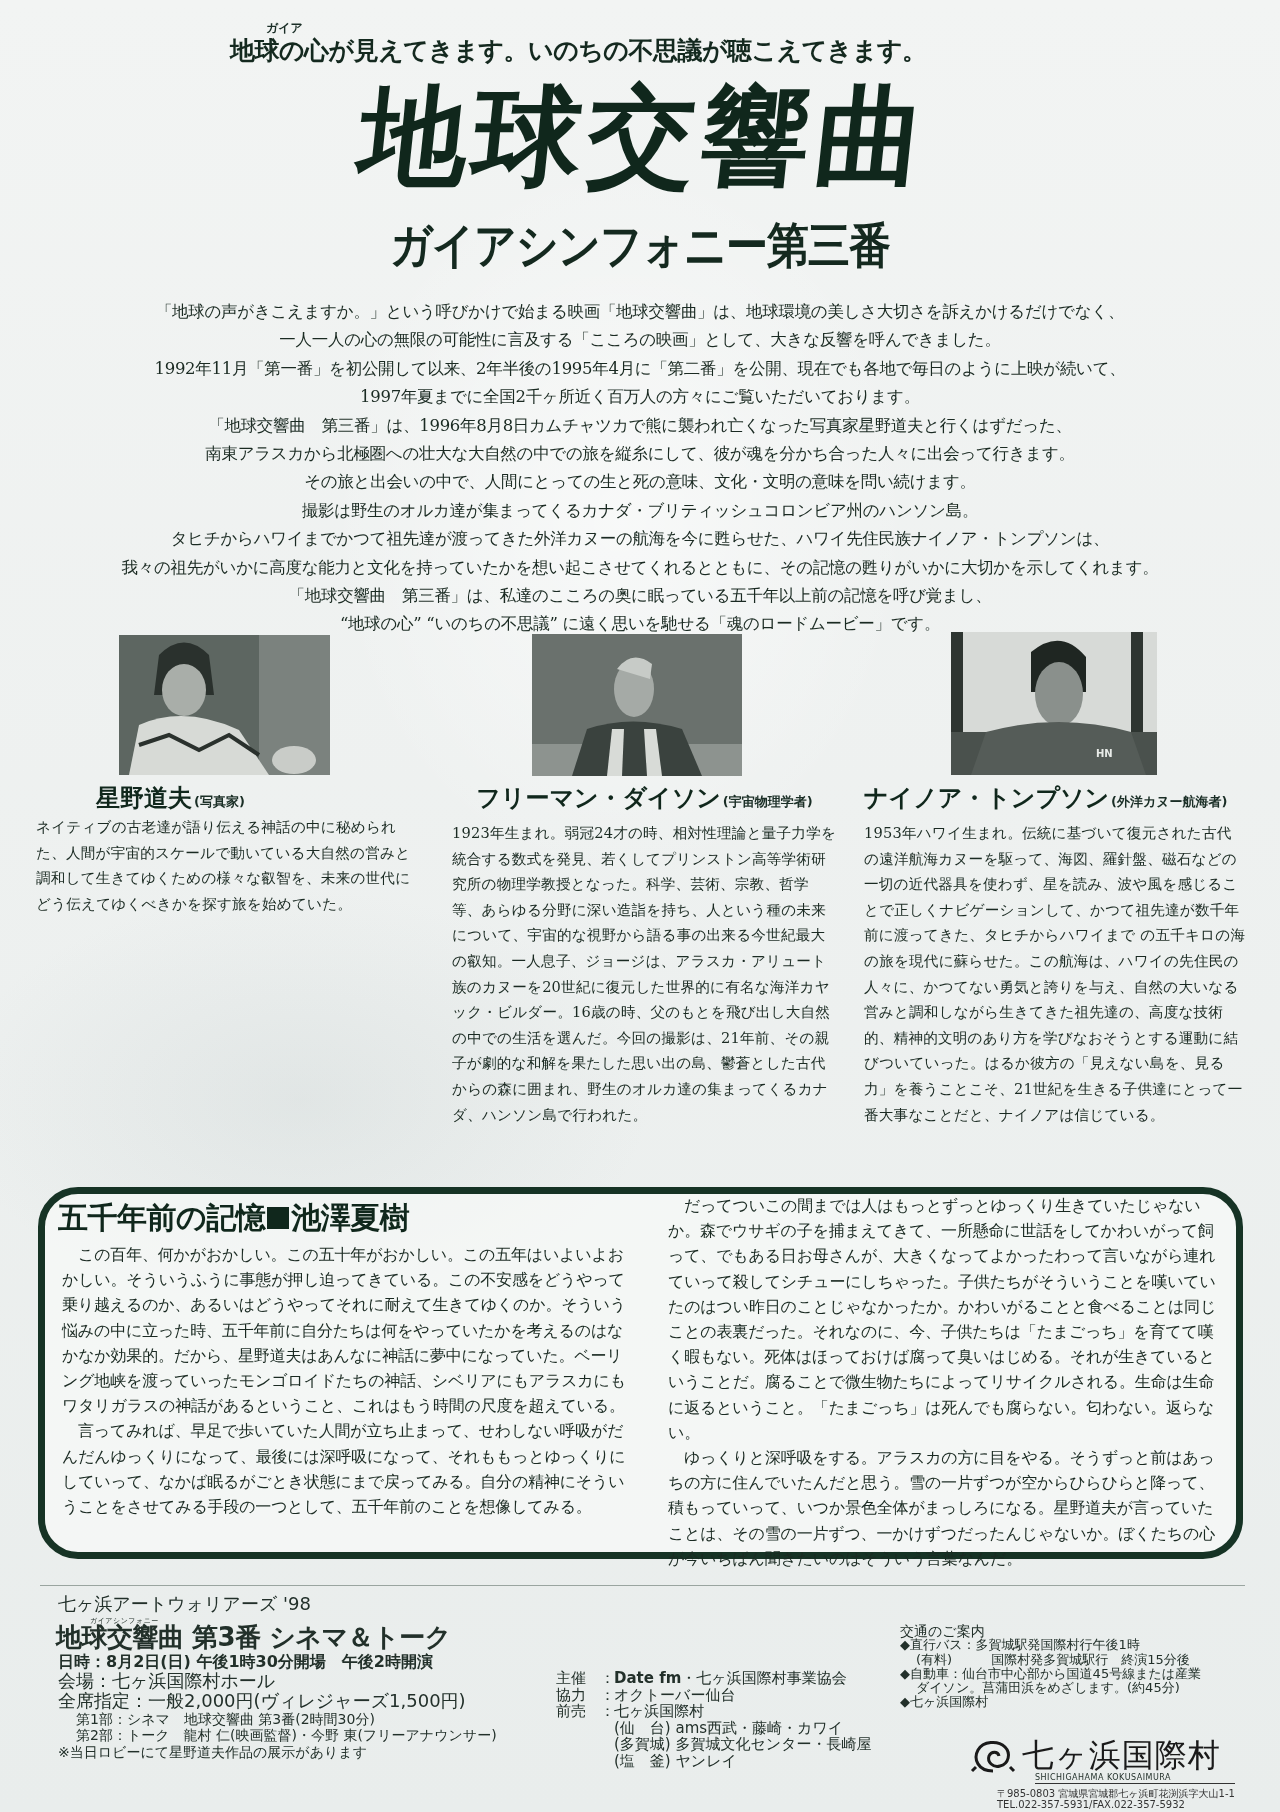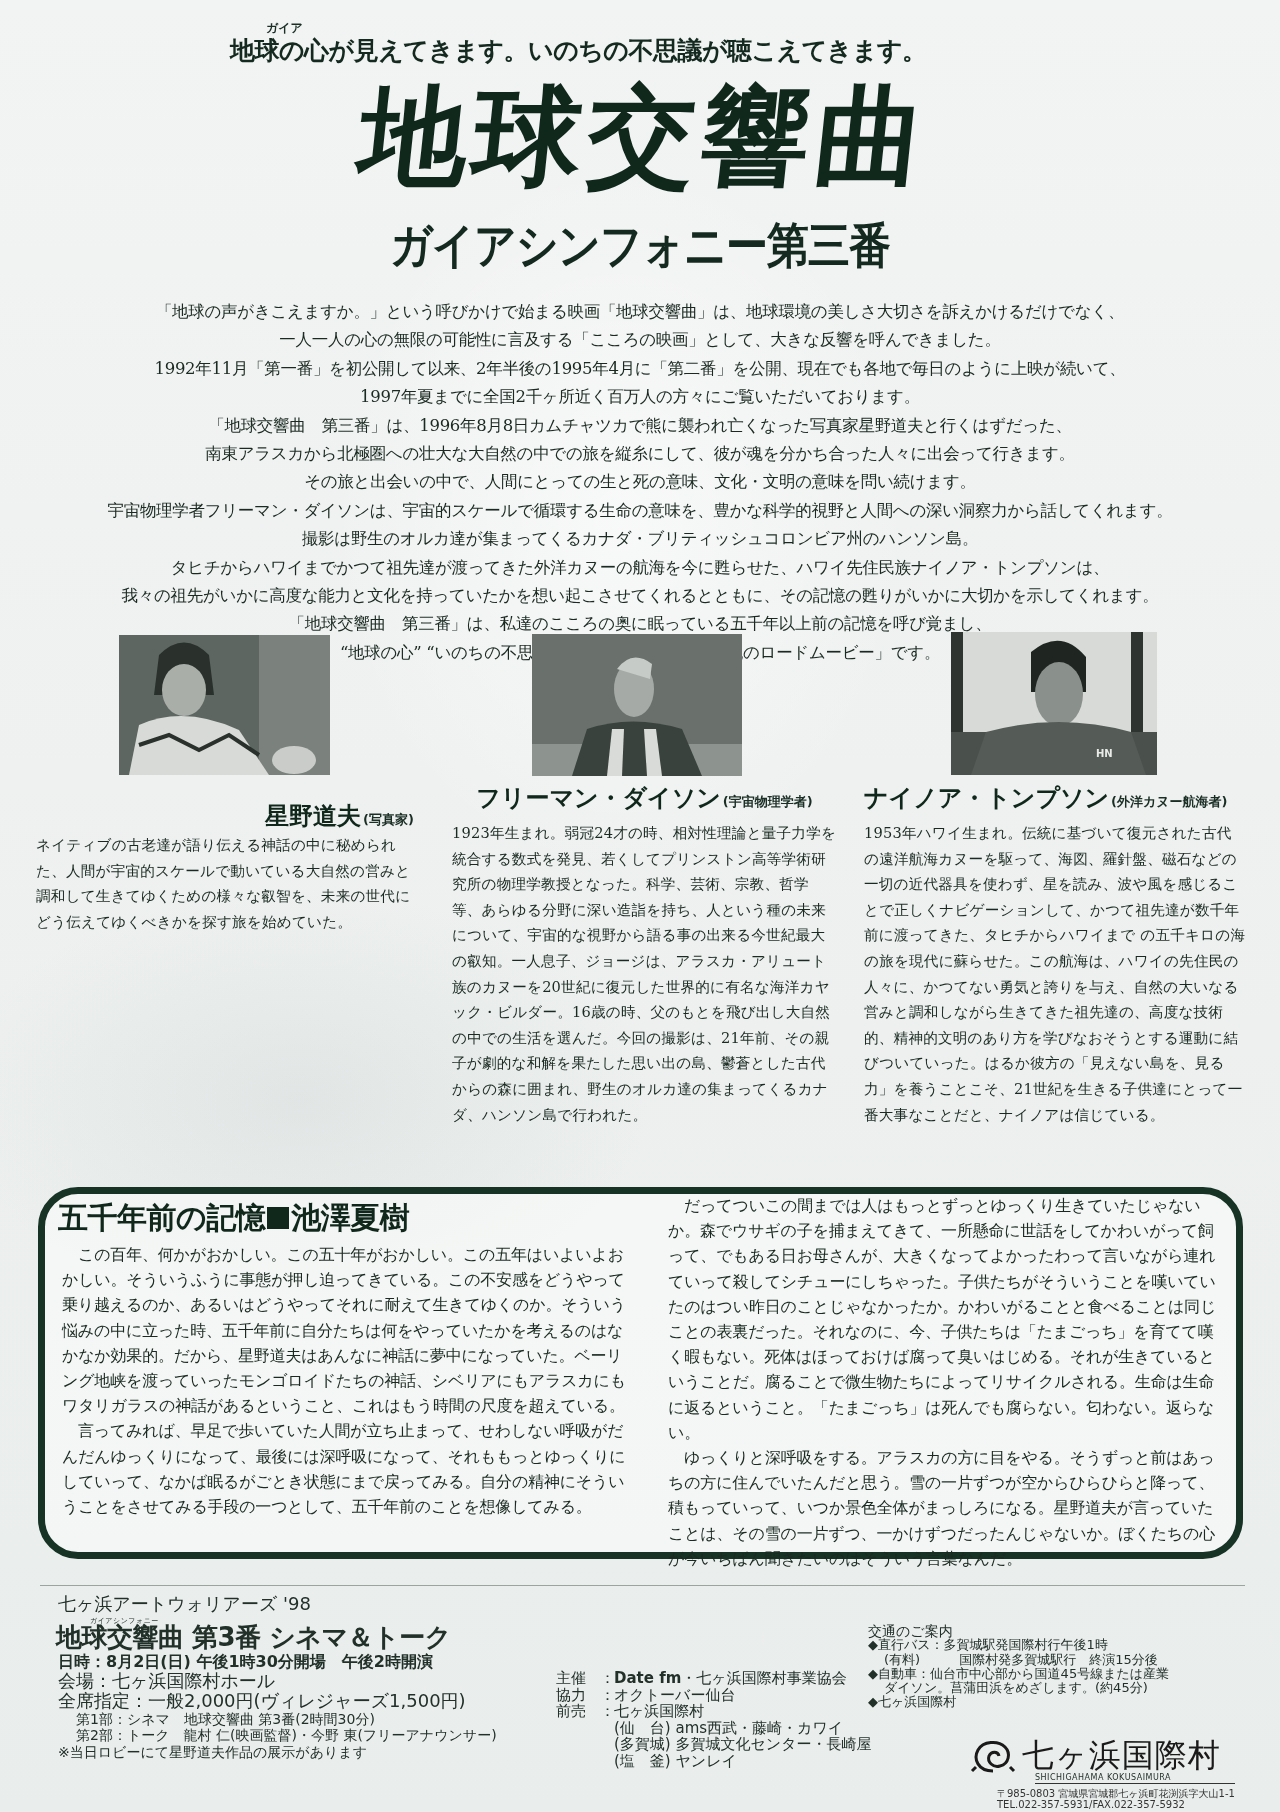--- a/index.html
+++ b/index.html
@@ -40,21 +40,21 @@
 
   
   .profile { top: 782px; }
   .profile .name-row { display: flex; align-items: baseline; justify-content: center; white-space: nowrap; }
   .profile .name { font-weight: bold; font-size: 24px; color: #10271c; }
   .profile .role { font-family: "DejaVu Sans", sans-serif; font-size: 13px; font-weight: bold; color: #1a2e26; margin-left: 2px; }
   .profile .bio { margin-top: 6px; font-size: 14.6px; line-height: 25.6px; color: #1a2a22; letter-spacing: 0.2px; }
   .profile-1 { left: 36px; width: 378px; }
   .profile-2 { left: 452px; width: 385px; }
   .profile-3 { left: 864px; width: 382px; }
-  .profile-1 .name-row { margin-left: 60px; justify-content: flex-end; margin-top: 18px; }
+  .profile-1 .name-row { margin-left: 60px; justify-content: flex-start; }
   .profile-3 .name-row { justify-content: flex-start; }
 
   
   .essay-box {
     left: 38px; top: 1187px; width: 1205px; height: 372px;
     border: 7px solid #163325; border-radius: 40px 40px 40px 40px;
     background: rgba(250,251,250,0.6);
   }
   .essay-title { left: 58px; top: 1198px; font-family: Liberation Serif, serif; font-weight: bold; font-size: 30px; color: #10271c; letter-spacing: -0.5px; white-space: nowrap; }
   .essay-title .sq { display: inline-block; width: 22px; height: 22px; background: #10271c; margin: 0 2px; vertical-align: -1px; }
@@ -75,21 +75,21 @@
   .event-lines .sub { font-size: 14px; line-height: 16px; padding-left: 18px; }
   .event-lines .note { font-size: 14px; line-height: 18px; }
 
   .credits { left: 556px; top: 1670px; font-size: 15px; line-height: 16.5px; white-space: nowrap; }
   .credits .row { display: flex; }
   .credits .lbl { width: 44px; }
   .credits .colon { width: 14px; }
   .credits .bold { font-family: "DejaVu Sans", sans-serif; font-weight: bold; font-size: 15px; }
   .credits .indent { padding-left: 58px; }
 
-  .access { left: 868px; top: 1624px; font-size: 13px; line-height: 14.3px; white-space: nowrap; }
+  .access { left: 900px; top: 1624px; font-size: 13px; line-height: 14.3px; white-space: nowrap; }
   .access .head { font-size: 14px; }
   .access .cont { padding-left: 16px; }
   .logo { left: 970px; top: 1734px; display: flex; align-items: center; }
   .logo-mark { width: 46px; height: 38px; }
   .logo-text { font-family: "DejaVu Sans", sans-serif; font-size: 32px; color: #1a1a1a; margin-left: 6px; white-space: nowrap; letter-spacing: 1px; }
   .logo-roman { left: 1035px; top: 1773px; font-size: 8px; letter-spacing: 0.5px; border-bottom: 1px solid #333; padding-bottom: 1px; width: 200px; }
   .address { left: 997px; top: 1788px; font-size: 10px; line-height: 11px; white-space: nowrap; color: #333; }
 </style>
 </head>
 <body>
@@ -102,21 +102,20 @@
 <div class="abs subtitle">ガイアシンフォニー第三番</div>
 
 <div class="abs intro">
   <p>「地球の声がきこえますか。」という呼びかけで始まる映画「地球交響曲」は、地球環境の美しさ大切さを訴えかけるだけでなく、</p>
   <p>一人一人の心の無限の可能性に言及する「こころの映画」として、大きな反響を呼んできました。</p>
   <p>1992年11月「第一番」を初公開して以来、2年半後の1995年4月に「第二番」を公開、現在でも各地で毎日のように上映が続いて、</p>
   <p>1997年夏までに全国2千ヶ所近く百万人の方々にご覧いただいております。</p>
   <p>「地球交響曲　第三番」は、1996年8月8日カムチャツカで熊に襲われ亡くなった写真家星野道夫と行くはずだった、</p>
   <p>南東アラスカから北極圏への壮大な大自然の中での旅を縦糸にして、彼が魂を分かち合った人々に出会って行きます。</p>
   <p>その旅と出会いの中で、人間にとっての生と死の意味、文化・文明の意味を問い続けます。</p>
-  <p>宇宙物理学者フリーマン・ダイソンは、宇宙的スケールで循環する生命の意味を、豊かな科学的視野と人間への深い洞察力から話してくれます。</p>
   <p>撮影は野生のオルカ達が集まってくるカナダ・ブリティッシュコロンビア州のハンソン島。</p>
   <p>タヒチからハワイまでかつて祖先達が渡ってきた外洋カヌーの航海を今に甦らせた、ハワイ先住民族ナイノア・トンプソンは、</p>
   <p>我々の祖先がいかに高度な能力と文化を持っていたかを想い起こさせてくれるとともに、その記憶の甦りがいかに大切かを示してくれます。</p>
   <p>「地球交響曲　第三番」は、私達のこころの奥に眠っている五千年以上前の記憶を呼び覚まし、</p>
   <p>“地球の心” “いのちの不思議” に遠く思いを馳せる「魂のロードムービー」です。</p>
 </div>
 
 <div class="abs photo photo-1" title="portrait-photographer-in-knit-hat">
   <svg viewBox="0 0 211 140" preserveAspectRatio="none">
     <rect width="211" height="140" fill="#5d6661"></rect>

